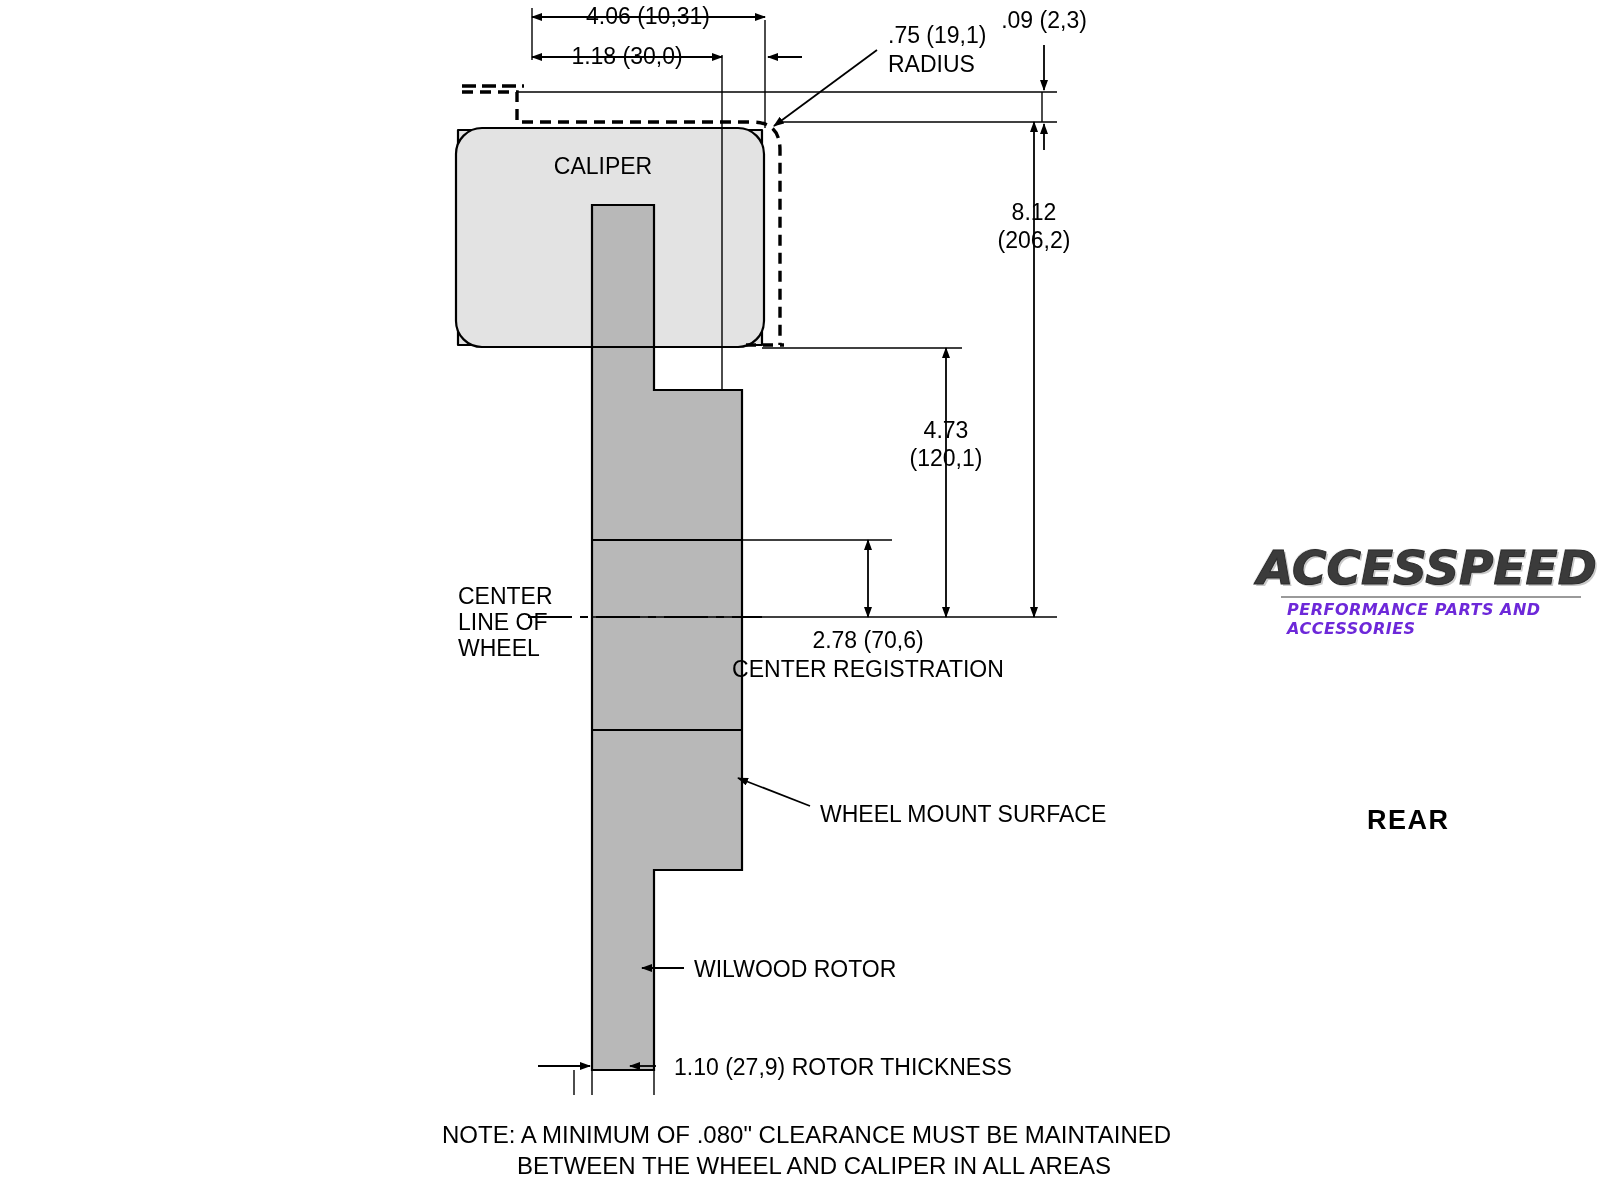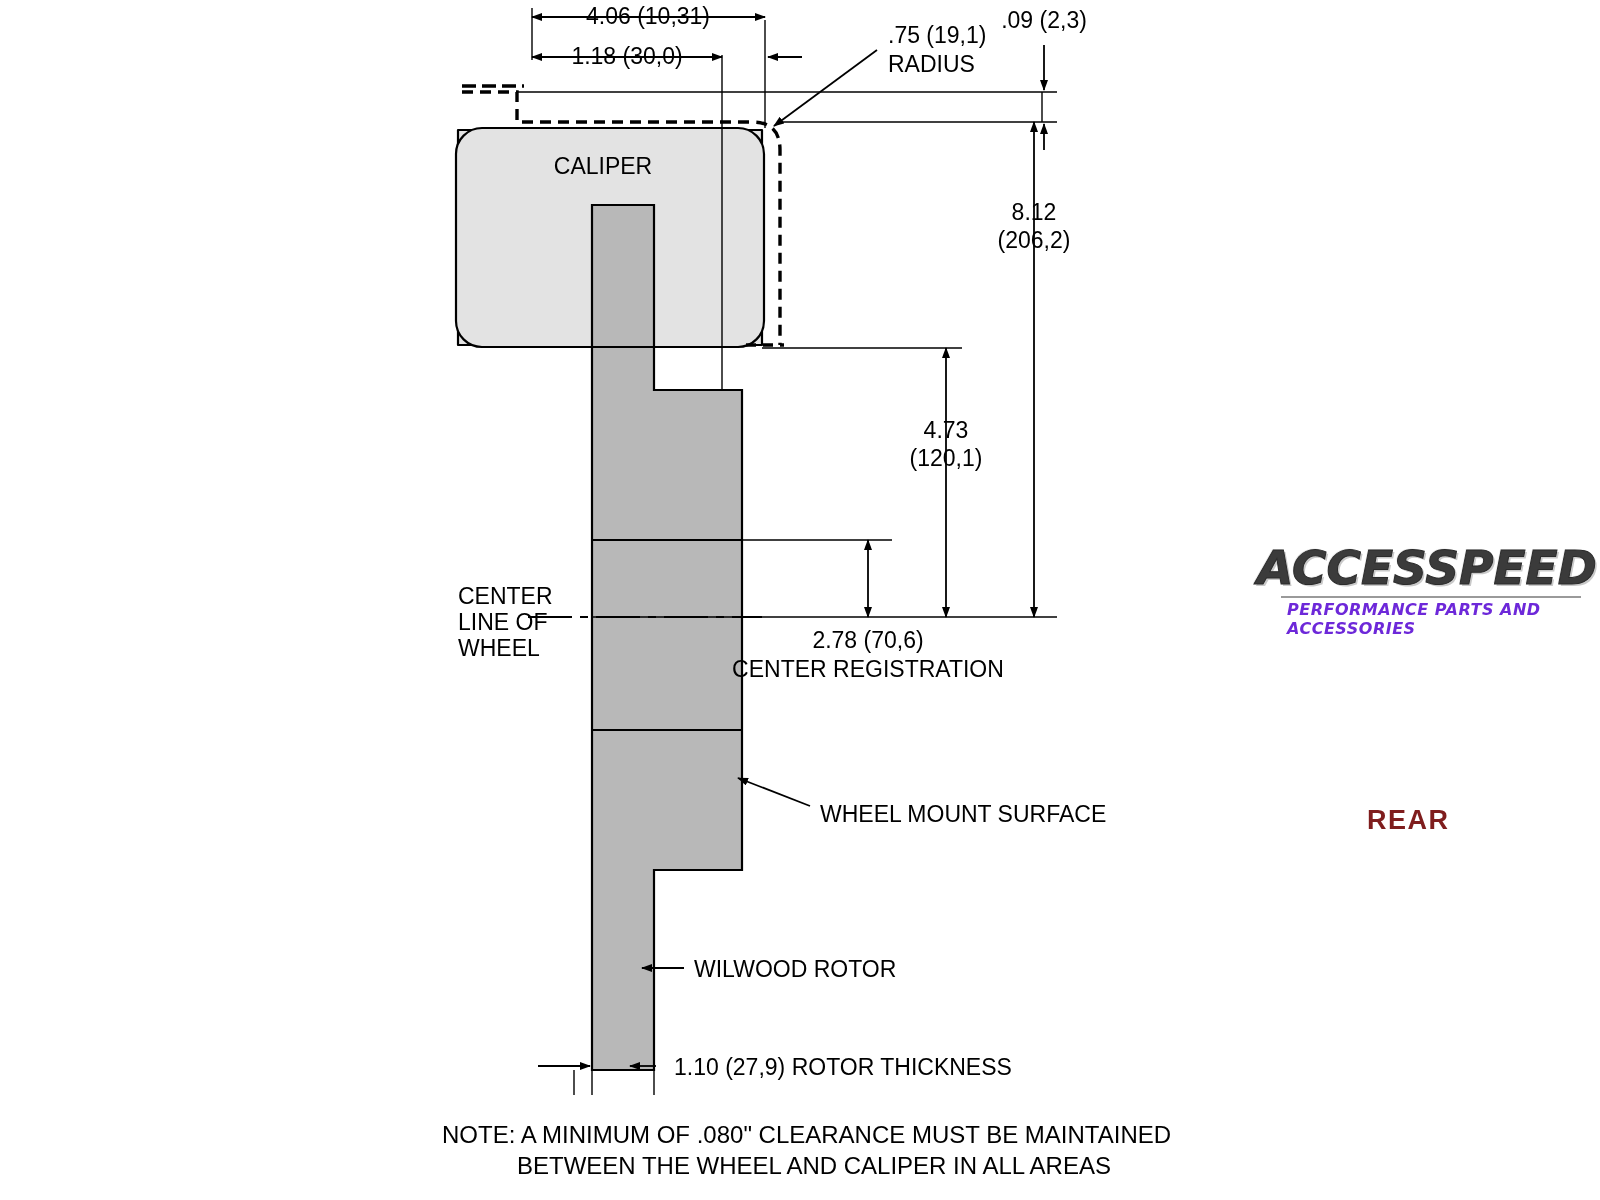--- a/index.html
+++ b/index.html
@@ -43,21 +43,21 @@
     font-size: 24px;
     fill: #000000;
   }
   .rear-label {
     position: absolute;
     left: 1305px;
     top: 805px;
     font-size: 27px;
     font-weight: bold;
     letter-spacing: 1.5px;
-    color: #7f1d1d;
+    color: #000000;
   }
   
   .wilwood-logo {
     position: absolute;
     left: 12px;
     top: 540px;
     width: 310px;
     height: 105px;
     user-select: none;
   }

